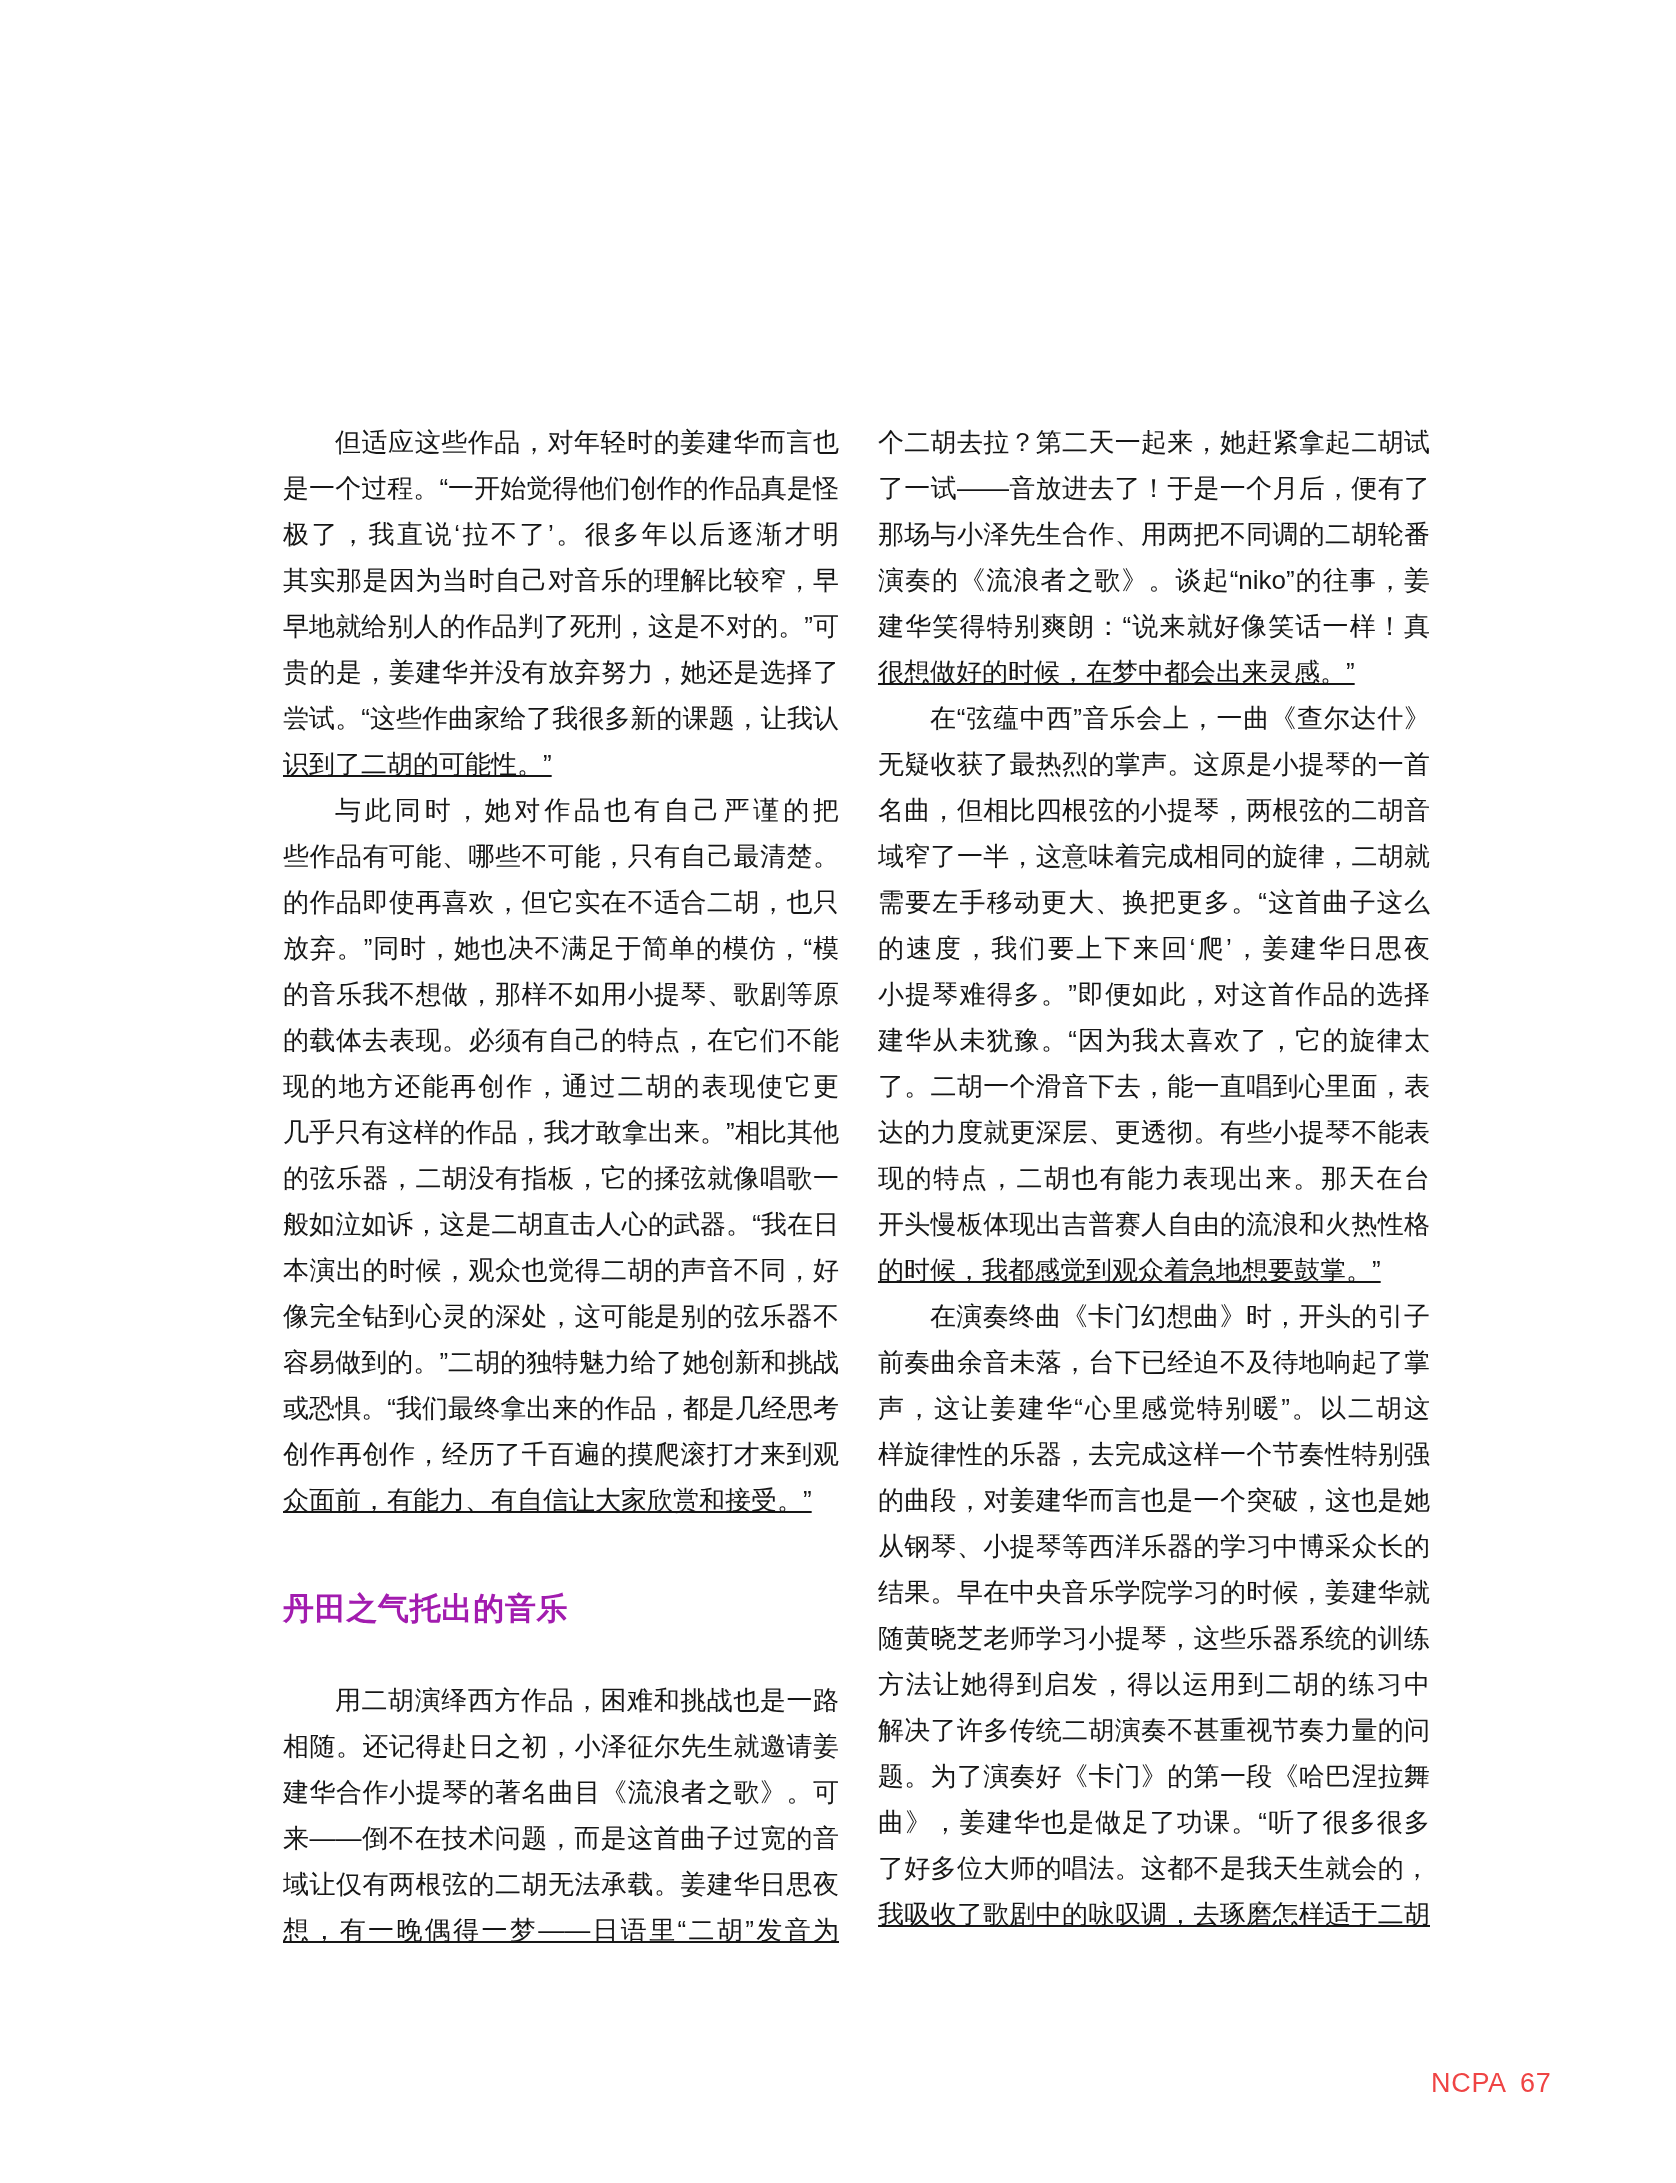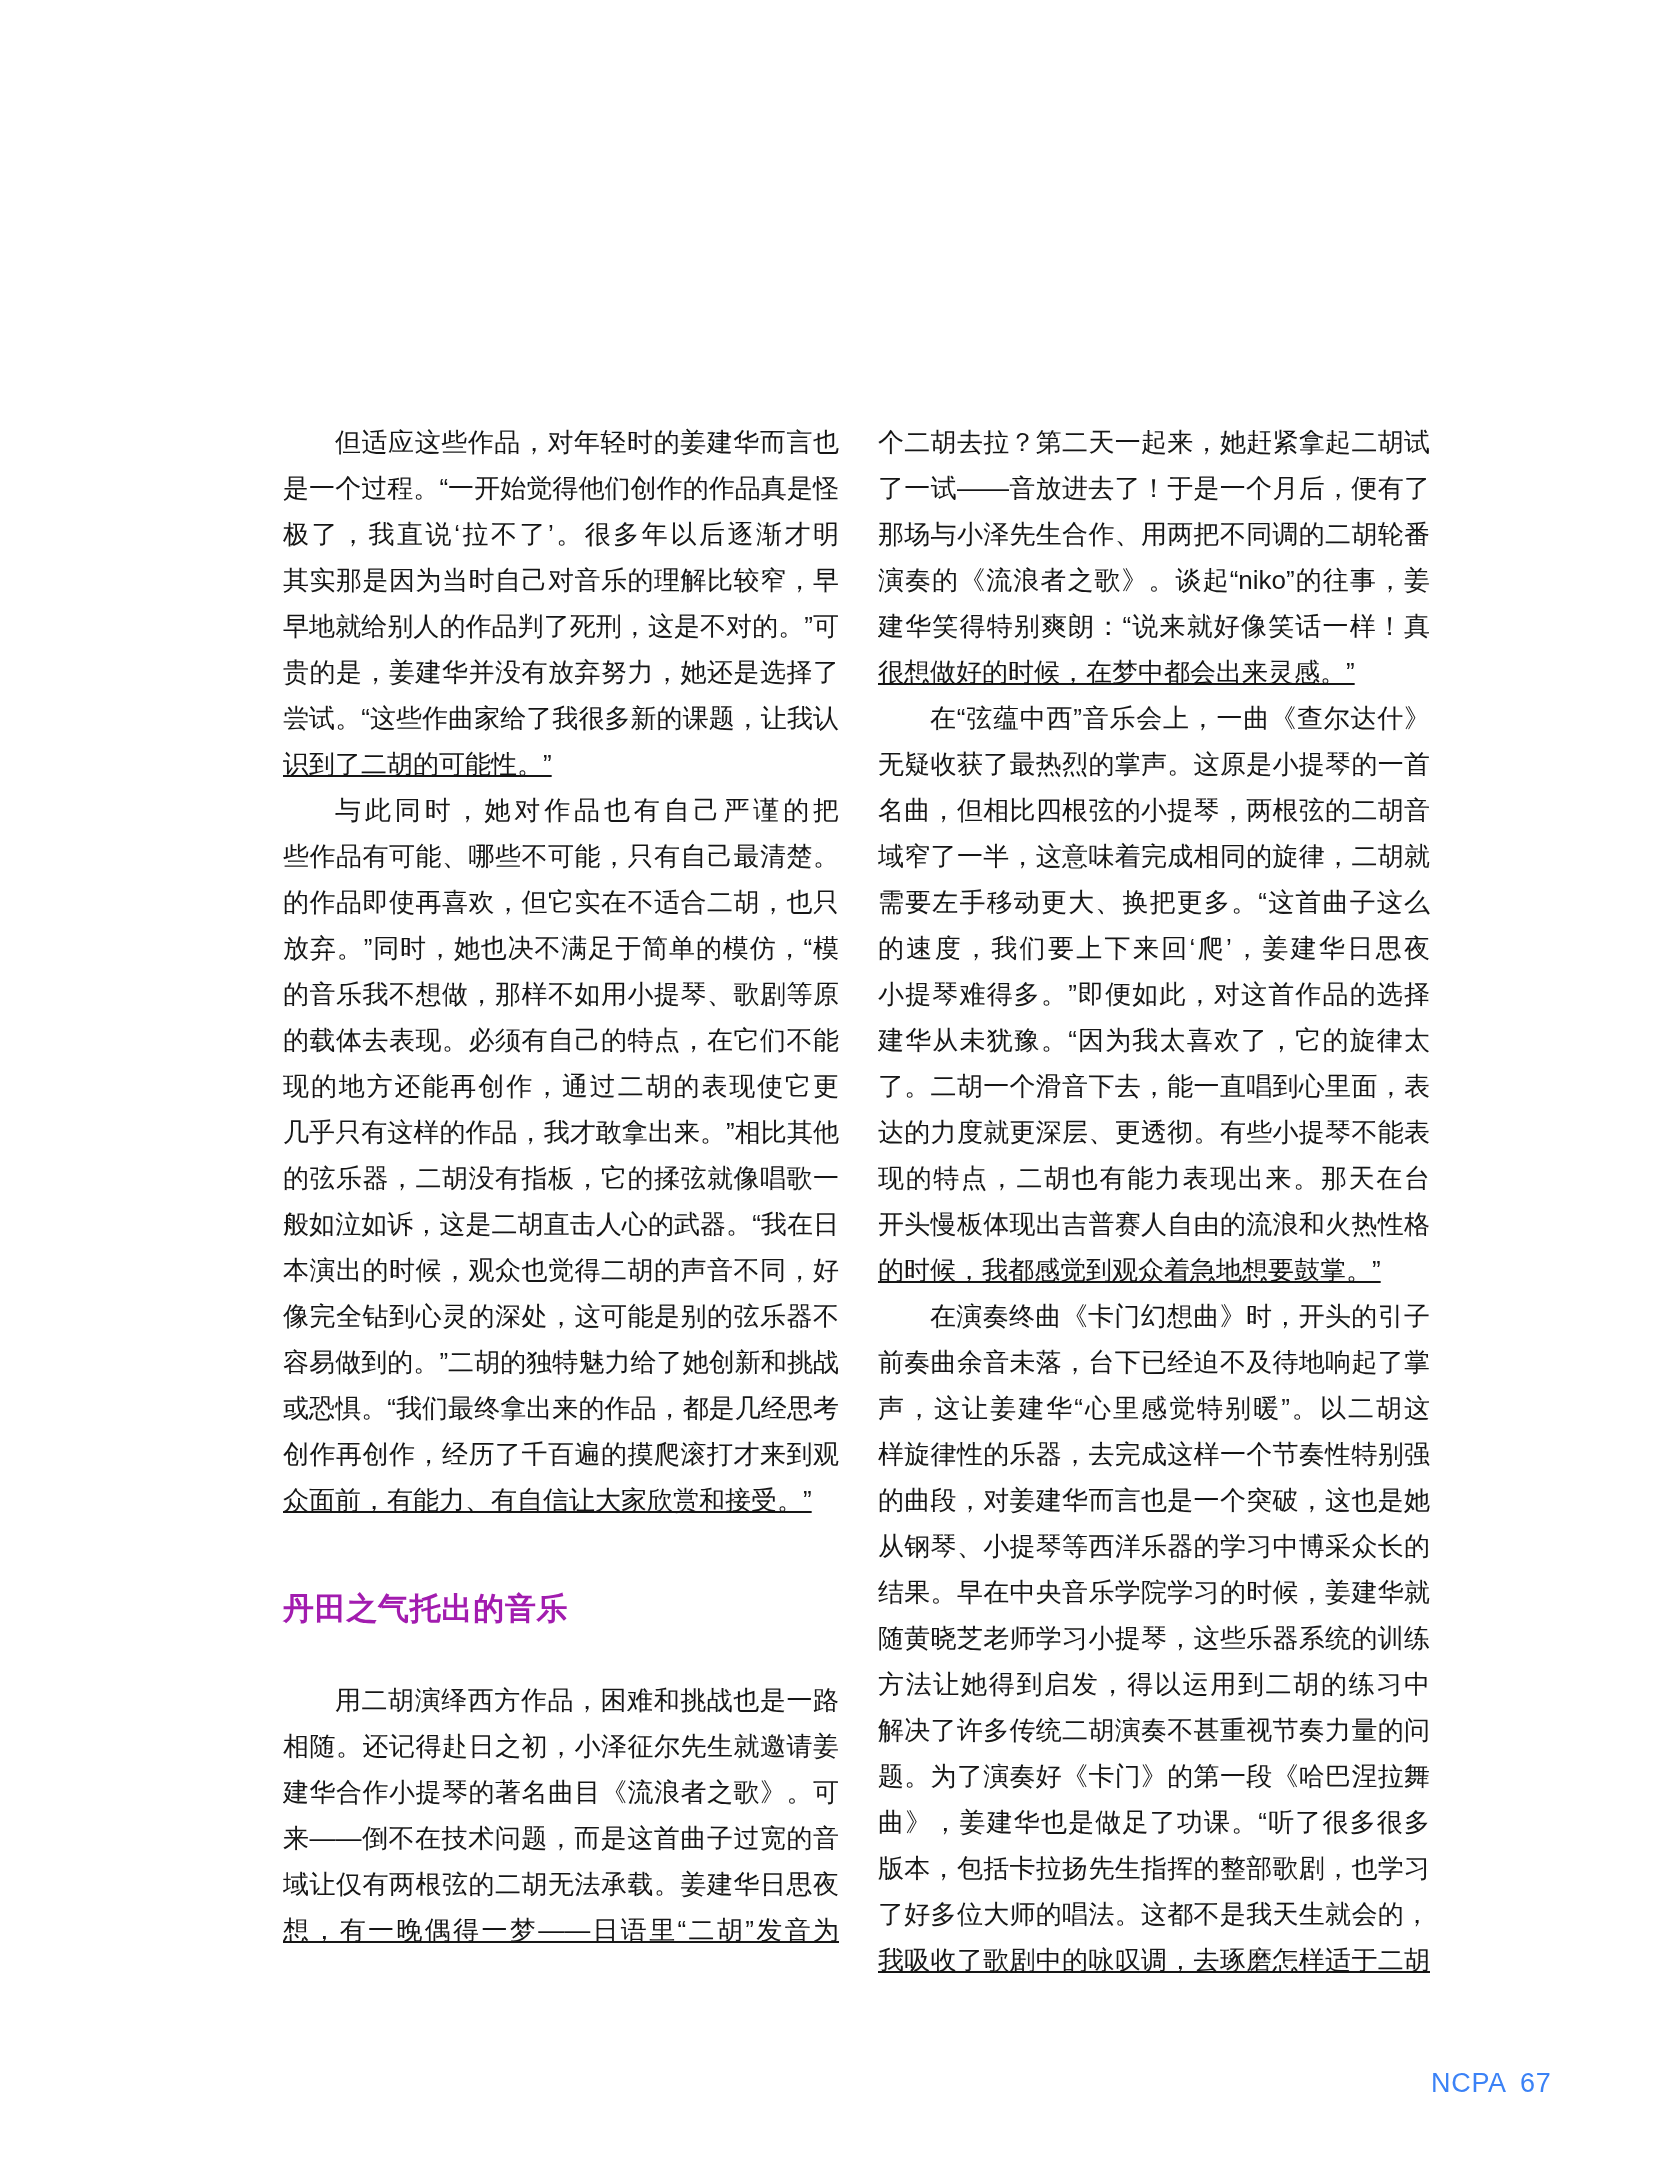--- a/index.html
+++ b/index.html
@@ -53,21 +53,21 @@
     color: #a21caf;
     letter-spacing: 0.7px;
     text-align: left;
   }
   .footer {
     position: absolute;
     left: 1431px;
     top: 2069px;
     font-size: 27px;
     line-height: 29px;
-    color: #3b82f6;
+    color: #ef4444;
     letter-spacing: 0.7px;
     white-space: nowrap;
   }
   .footer .pgnum { margin-left: 13.2px; }
 </style>
 </head>
 <body>
 
 <div class="page">
 
@@ -141,21 +141,20 @@
         <div class="line">声，这让姜建华“心里感觉特别暖”。以二胡这</div>
         <div class="line">样旋律性的乐器，去完成这样一个节奏性特别强</div>
         <div class="line">的曲段，对姜建华而言也是一个突破，这也是她</div>
         <div class="line">从钢琴、小提琴等西洋乐器的学习中博采众长的</div>
         <div class="line">结果。早在中央音乐学院学习的时候，姜建华就</div>
         <div class="line">随黄晓芝老师学习小提琴，这些乐器系统的训练</div>
         <div class="line">方法让她得到启发，得以运用到二胡的练习中去，</div>
         <div class="line">解决了许多传统二胡演奏不甚重视节奏力量的问</div>
         <div class="line">题。为了演奏好《卡门》的第一段《哈巴涅拉舞</div>
         <div class="line">曲》，姜建华也是做足了功课。“听了很多很多的</div>
-        <div class="line">版本，包括卡拉扬先生指挥的整部歌剧，也学习</div>
         <div class="line">了好多位大师的唱法。这都不是我天生就会的，</div>
         <div class="line">我吸收了歌剧中的咏叹调，去琢磨怎样适于二胡</div>
       </div>
   </div>
 
   <div class="footer">
     <span>NCPA</span><span class="pgnum">67</span>
   </div>
 
 </div>

